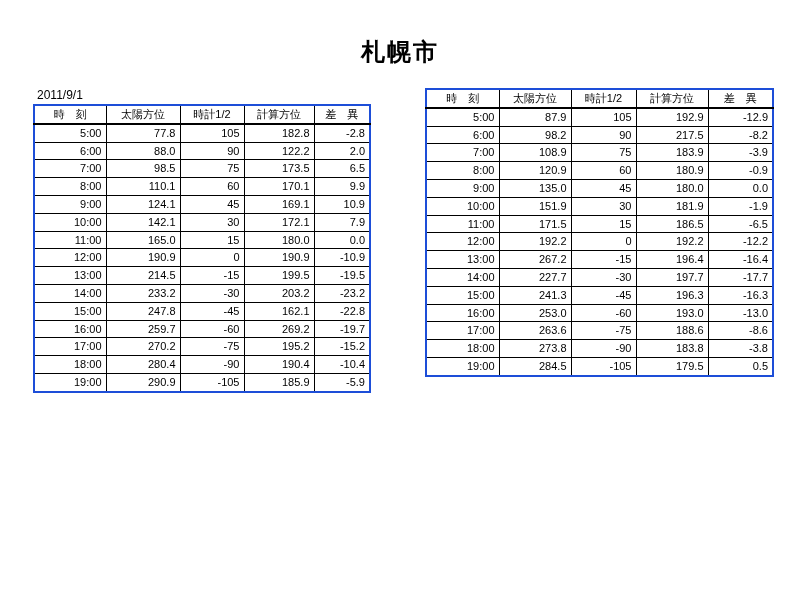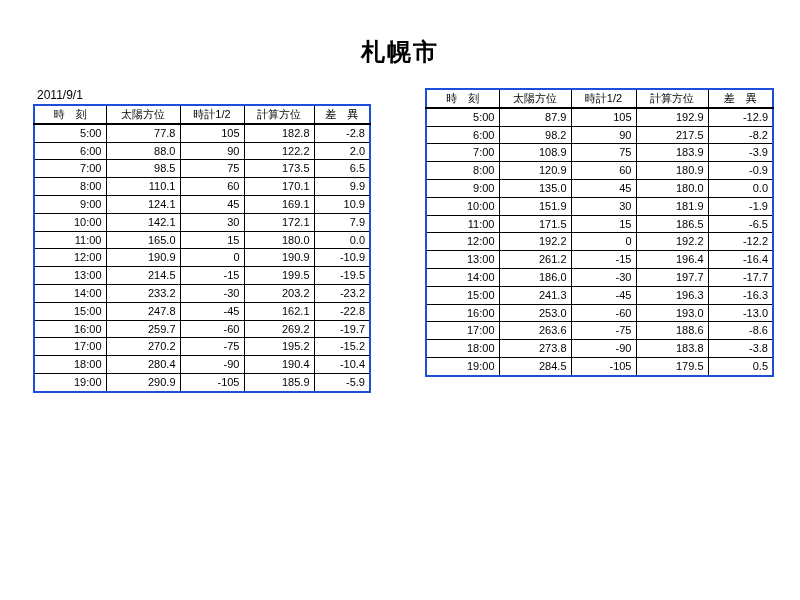--- a/index.html
+++ b/index.html
@@ -280,28 +280,28 @@
           </tr>
           <tr>
             <td>12:00</td>
             <td>192.2</td>
             <td>0</td>
             <td>192.2</td>
             <td>-12.2</td>
           </tr>
           <tr>
             <td>13:00</td>
-            <td>261.2</td>
+            <td>267.2</td>
             <td>-15</td>
             <td>196.4</td>
             <td>-16.4</td>
           </tr>
           <tr>
             <td>14:00</td>
-            <td>186.0</td>
+            <td>227.7</td>
             <td>-30</td>
             <td>197.7</td>
             <td>-17.7</td>
           </tr>
           <tr>
             <td>15:00</td>
             <td>241.3</td>
             <td>-45</td>
             <td>196.3</td>
             <td>-16.3</td>

